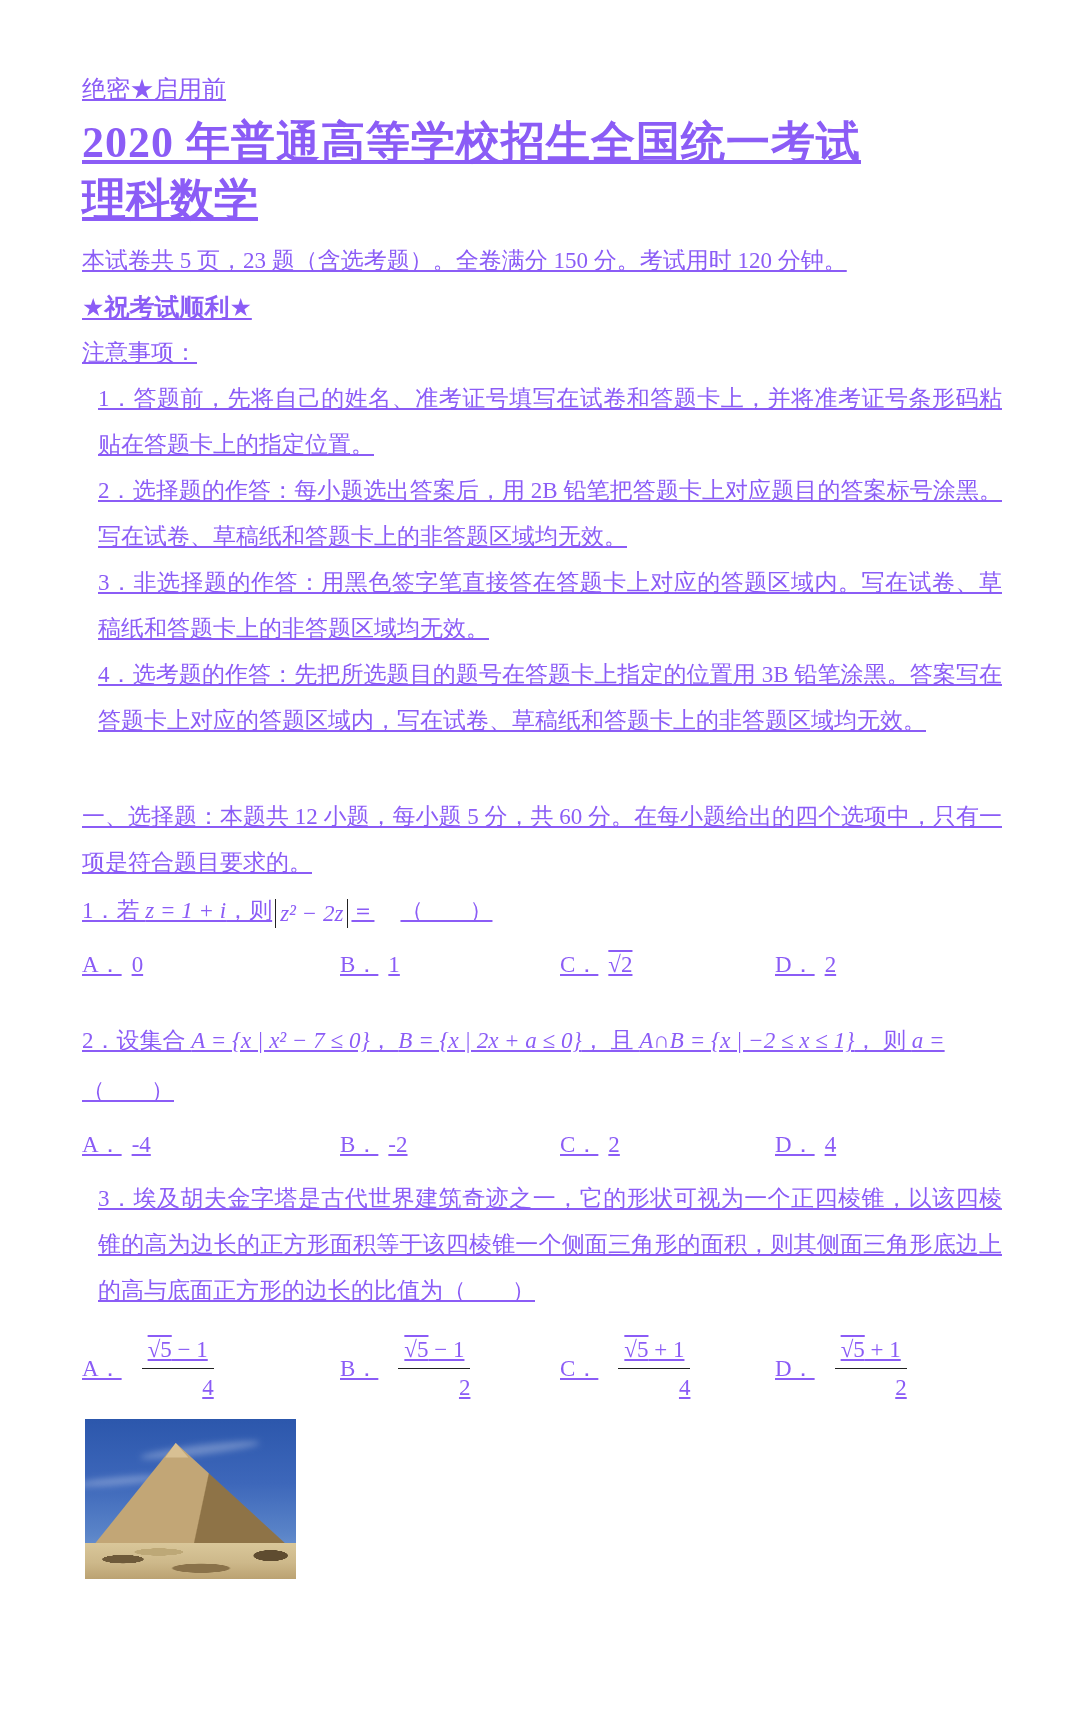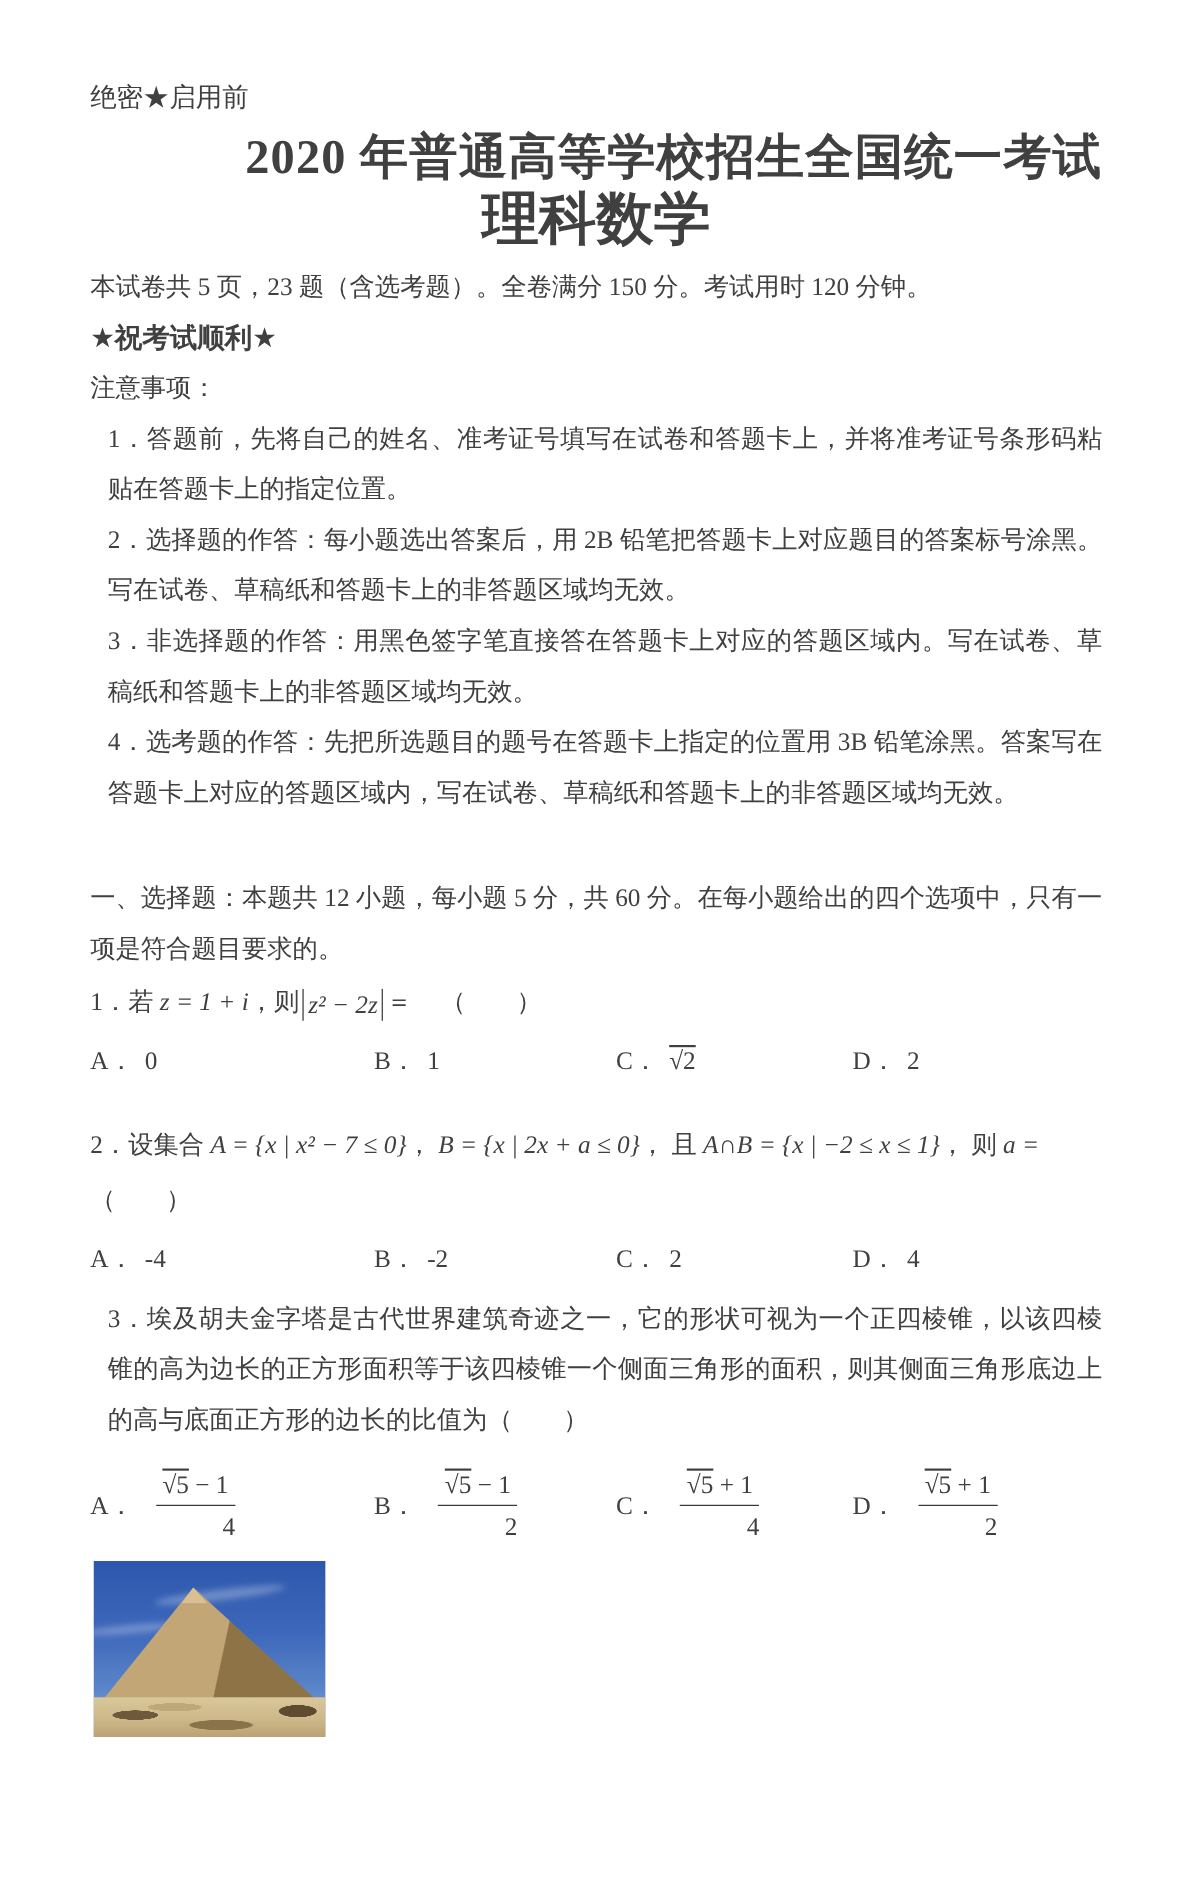--- a/index.html
+++ b/index.html
@@ -3,33 +3,34 @@
 <meta charset="utf-8">
 <style>
   * { margin:0; padding:0; box-sizing:border-box; }
   html,body { background:#e8e8e8; }
   .page {
     position:relative;
     width:1080px; height:1712px;
     margin:0 auto;
     background:#ffffff;
     font-family:"Liberation Serif","DejaVu Serif",serif;
-    color:#404040;
+    color:#8b5cf6;
     overflow:hidden;
+    text-decoration:underline;
   }
   .content { padding:74px 78px 0 82px; }
 
   .classification { font-size:24px; line-height:30px; }
 
   .title {
-    text-align:right; font-size:44px; font-weight:700;
+    text-align:left; font-size:44px; font-weight:700;
     line-height:58px; margin-top:10px; letter-spacing:1px;
   }
   .subtitle {
-    text-align:center; font-size:52px; font-weight:700; line-height:56px;
+    font-size:44px; font-weight:700; line-height:56px;
   }
 
   .paper-info { font-size:23px; line-height:46px; margin-top:10px; }
 
   .wish {
     font-size:25px; font-weight:700; line-height:46px;
     font-family:"Liberation Sans","DejaVu Sans",sans-serif;
   }
 
   .notices-heading { font-size:23px; line-height:46px; }

